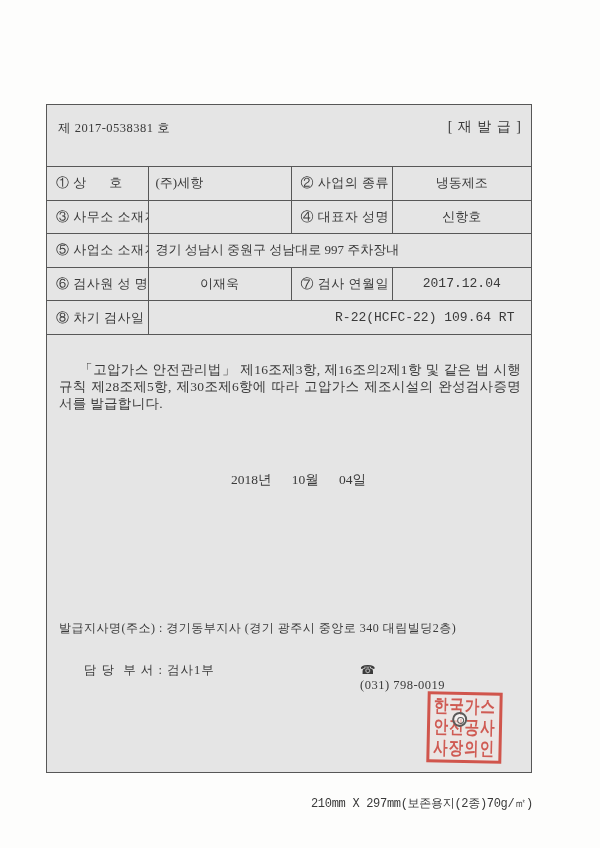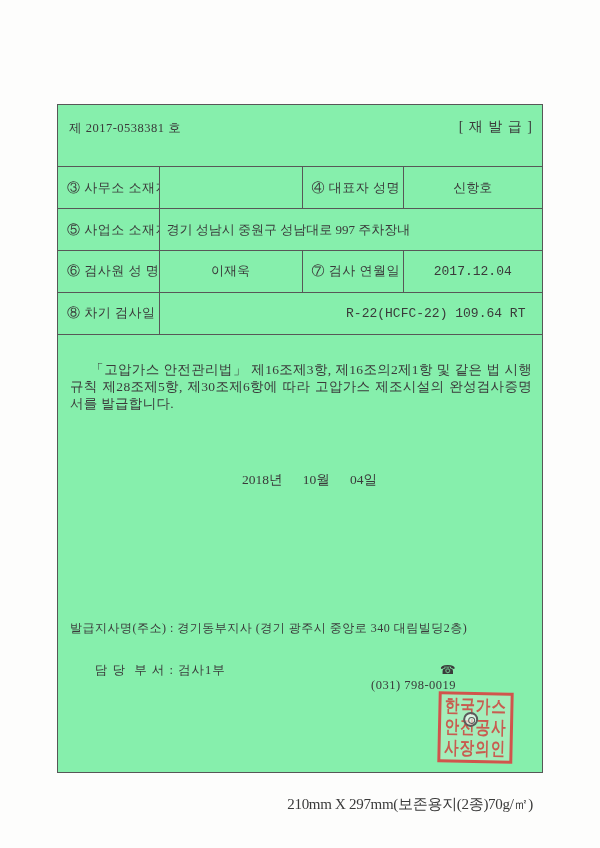--- a/index.html
+++ b/index.html
@@ -5,24 +5,24 @@
   * { margin:0; padding:0; box-sizing:border-box; }
   html,body { width:600px; height:848px; }
   body {
     background:#fdfdfc;
     font-family:"Liberation Serif","DejaVu Serif",serif;
     color:#3a3a3a;
     position:relative;
     overflow:hidden;
   }
   .doc-frame {
-    position:absolute; left:57px; top:104px;
+    position:absolute; left:46px; top:104px;
     width:486px; height:669px;
     border:1px solid #575757;
-    background:#86efac;
+    background:#e5e5e5;
   }
   
   .header-band { position:relative; height:62px; border-bottom:1px solid #575757; }
   .doc-number { position:absolute; left:11px; top:15px; font-size:12.5px; letter-spacing:0.5px; white-space:pre; }
   .cert-title { position:absolute; left:0; right:0; top:16px; text-align:center;
                 font-size:22px; font-weight:bold; letter-spacing:2px; white-space:pre; color:#2e2e2e; }
   .reissue { position:absolute; right:9px; top:13px; font-size:14px; letter-spacing:1px; white-space:pre; }
   
   table.info { width:100%; height:167px; border-collapse:collapse; border-style:hidden; table-layout:fixed; }
   table.info td { border:1px solid #575757; font-size:13px; height:33px; overflow:hidden; white-space:pre; }
@@ -31,56 +31,62 @@
   td.val.left { text-align:left; padding-left:7px; }
   td.val.shift-right { text-align:center; padding-left:170px; font-family:"Liberation Mono","DejaVu Sans Mono",monospace; font-size:13px; }
   td.mono { font-family:"Liberation Mono","DejaVu Sans Mono",monospace; font-size:13px; }
   
   .body-area { position:relative; height:440px; border-top:1px solid #575757; }
   .legal-par { position:absolute; top:26px; left:12px; right:10px;
                font-size:13.5px; line-height:17px; text-indent:20px; letter-spacing:0.3px; text-align:justify; }
   .issue-date { position:absolute; top:136px; left:19px; right:0; text-align:center; font-size:13.5px; white-space:pre; }
   .office-line { position:absolute; top:285px; left:12px; font-size:12px; letter-spacing:0.5px; white-space:pre; }
   .dept-line { position:absolute; top:312px; left:12px; right:0; font-size:12.5px; letter-spacing:1px; white-space:pre; }
-  .phone-wrap { position:absolute; left:272px; top:0; letter-spacing:0.5px;text-align:right; }
+  .phone-wrap { position:absolute; left:272px; top:0; letter-spacing:0.5px; }
   .signature { position:absolute; top:368px; left:0; right:60px; text-align:center;
                font-size:20px; font-weight:600; white-space:pre; color:#2e2e2e; letter-spacing:1px; }
   
   .seal { position:absolute; left:380px; top:357px; width:75px; height:71px;
           border:3px solid #d0554c; transform:rotate(1.2deg);
           display:flex; flex-direction:column; justify-content:space-around; align-items:center;
           padding:1px 0; background:rgba(255,235,233,0.25); }
   .seal-row { color:#cd4d45; font-weight:bold; font-size:14.5px; line-height:1;
               letter-spacing:1px; white-space:pre; transform:scaleY(1.25); opacity:0.9; }
   .seal-emblem { position:absolute; left:22px; top:17px; width:15px; height:15px;
                  border:2px solid #5a5a5a; border-radius:50%; background:rgba(250,250,250,0.6); }
   .seal-emblem::after { content:""; position:absolute; left:3px; top:3px; width:5px; height:5px;
                         border:1.5px solid #5a5a5a; border-radius:50%; }
   
-  .paper-spec { position:absolute; top:795px; right:67px; font-size:15px;
-                font-family:Liberation Serif, serif; letter-spacing:-0.3px;margin-left:11px; }
+  .paper-spec { position:absolute; top:795px; right:67px; font-size:12px;
+                font-family:Liberation Mono, monospace; letter-spacing:-0.3px;margin-left:11px; }
 </style>
 </head>
 <body>
 
 <div class="doc-frame">
 
   <div class="header-band">
     <span class="doc-number">제 2017-0538381 호</span>
     <span class="reissue">[ 재 발 급 ]</span>
   </div>
 
   <table class="info">
     <colgroup>
         <col style="width:101px">
         <col style="width:143px">
         <col style="width:101px">
         <col style="width:139px">
       </colgroup>
     <tbody>
+        <tr>
+      <td class="lbl">① 상      호</td>
+      <td class="val left">(주)세항</td>
+      <td class="lbl">② 사업의 종류</td>
+      <td class="val">냉동제조</td>
+    </tr>
     <tr>
       <td class="lbl">③ 사무소 소재지</td>
       <td class="val"></td>
       <td class="lbl">④ 대표자 성명</td>
       <td class="val">신항호</td>
     </tr>
     <tr>
       <td class="lbl">⑤ 사업소 소재지</td>
       <td class="val left" colspan="3">경기 성남시 중원구 성남대로 997 주차장내</td>
     </tr>

